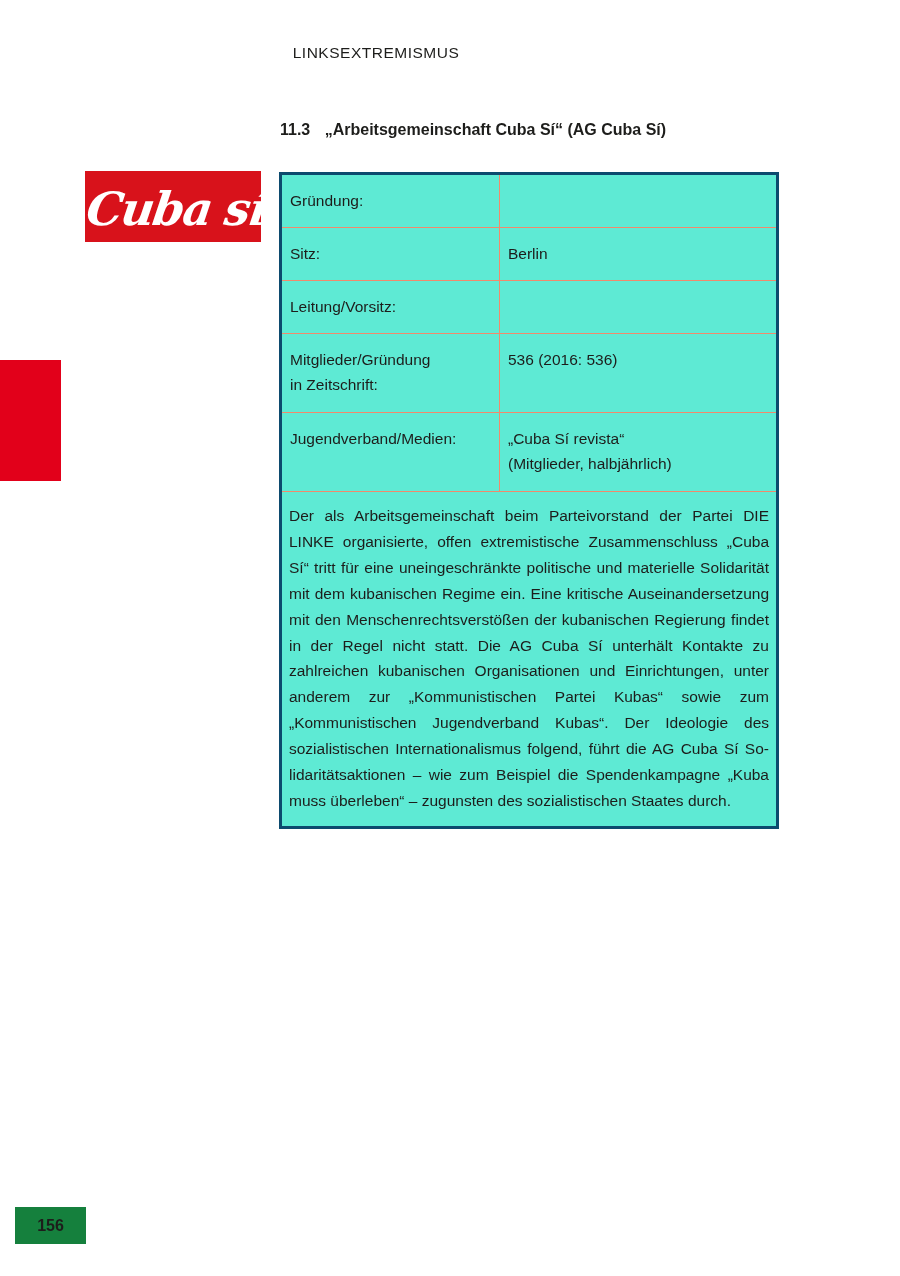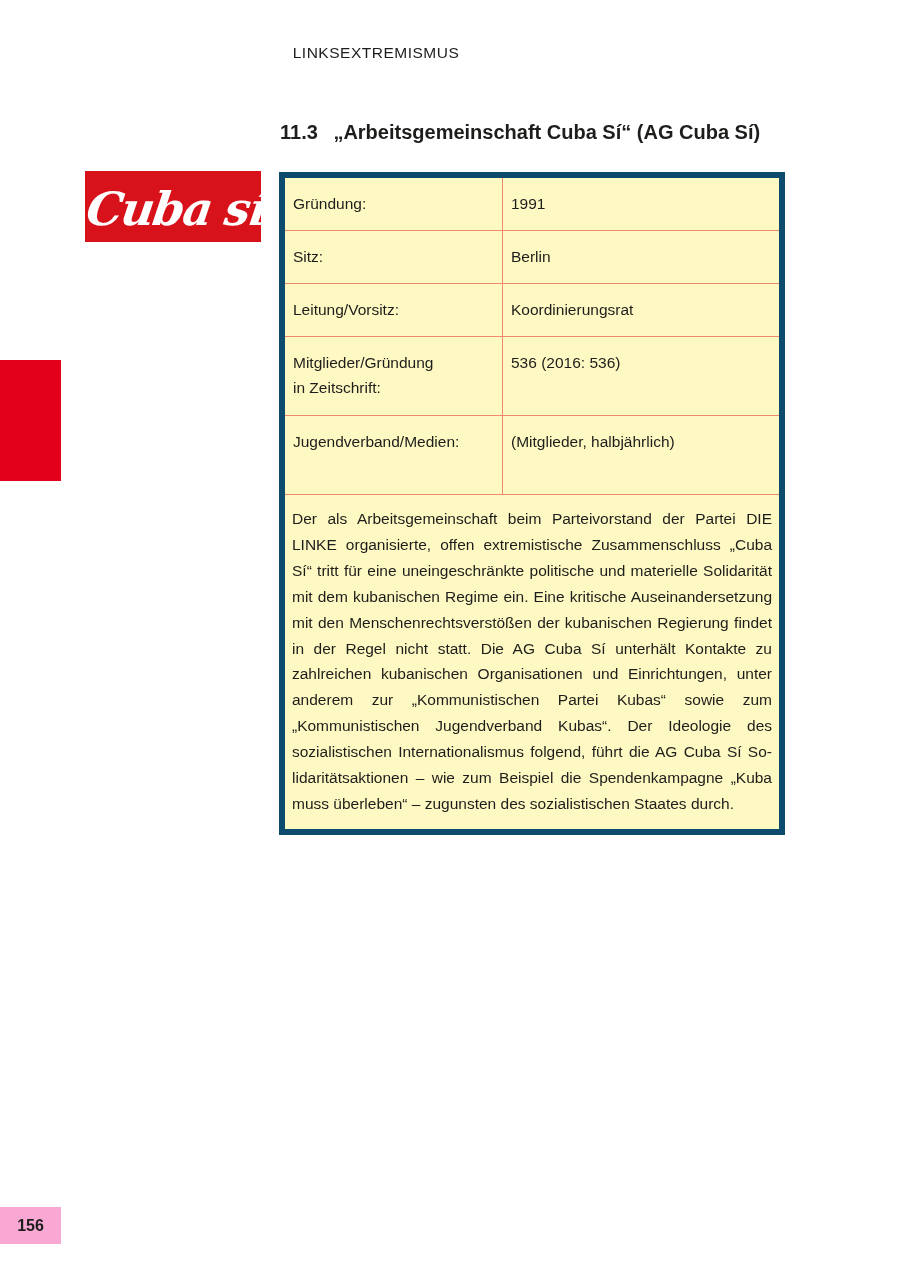--- a/index.html
+++ b/index.html
@@ -22,21 +22,21 @@
       width: 752px;
       text-align: center;
       font-size: 15.5px;
       letter-spacing: 0.5px;
       color: #1d1d1b;
     }
     .section-title {
       position: absolute;
       top: 121px;
       left: 280px;
-      font-size: 20px;
+      font-size: 16px;
       font-weight: bold;
       color: #1d1d1b;
       white-space: nowrap;
     }
     .section-title .num {
       margin-right: 10px;
     }
     .logo {
       position: absolute;
       top: 171px;
@@ -57,22 +57,22 @@
       left: 0;
       width: 61px;
       height: 121px;
       background: #e2001a;
     }
     .profile-box {
       position: absolute;
       top: 172px;
       left: 279px;
       width: 494px;
-      border: 6px solid #0c4a6e;
-      background: #fef9c3;
+      border: 3px solid #0c4a6e;
+      background: #5eead4;
     }
     .profile-row {
       display: flex;
       border-bottom: 1.5px solid #f08a6c;
       font-size: 15.5px;
       line-height: 25px;
     }
     .profile-row .key {
       width: 218px;
       flex: none;
@@ -93,24 +93,24 @@
     .description {
       padding: 11px 7px 12px 7px;
       font-size: 15.5px;
       line-height: 25.9px;
       text-align: justify;
       hyphens: manual;
     }
     .page-number {
       position: absolute;
       top: 1207px;
-      left: 0;
-      width: 61px;
+      left: 15px;
+      width: 71px;
       height: 37px;
-      background: #f9a8d4;
+      background: #15803d;
       font-size: 16px;
       font-weight: bold;
       color: #1d1d1b;
       display: flex;
       align-items: center;
       justify-content: center;
     }
   </style>
 </head>
 <body>
@@ -129,53 +129,48 @@
   </svg>
 </div>
 
 <div class="side-tab"></div>
 
 <div class="profile-box">
   <div class="profile-row row-short">
     <div class="key">
       <span class="line">Gründung:</span>
     </div>
-    <div class="val">
-      <span class="line">1991</span>
-    </div>
   </div>
   <div class="profile-row row-short">
     <div class="key">
       <span class="line">Sitz:</span>
     </div>
     <div class="val">
       <span class="line">Berlin</span>
     </div>
   </div>
   <div class="profile-row row-short">
     <div class="key">
       <span class="line">Leitung/Vorsitz:</span>
-    </div>
-    <div class="val">
-      <span class="line">Koordinierungsrat</span>
     </div>
   </div>
   <div class="profile-row row-tall">
     <div class="key">
       <span class="line">Mitglieder/Gründung</span>
       <span class="line">in Zeitschrift:</span>
     </div>
     <div class="val">
       <span class="line">536 (2016: 536)</span>
     </div>
   </div>
   <div class="profile-row row-tall">
     <div class="key">
       <span class="line">Jugendverband/Medien:</span>
     </div>
     <div class="val">
+      <span class="line">„Cuba Sí revista“</span>
       <span class="line">(Mitglieder, halbjährlich)</span>
     </div>
   </div>
   <div class="description">Der als Arbeitsgemeinschaft beim Parteivorstand der Partei DIE LINKE organisierte, offen extremistische Zusammenschluss „Cuba Sí“ tritt für eine uneingeschränkte politische und materielle Soli­darität mit dem kubanischen Regime ein. Eine kritische Auseinan­dersetzung mit den Menschenrechtsverstößen der kubanischen Regierung findet in der Regel nicht statt. Die AG Cuba Sí unterhält Kontakte zu zahlreichen kubanischen Organisationen und Einrich­tungen, unter anderem zur „Kommunistischen Partei Kubas“ sowie zum „Kommunistischen Jugendverband Kubas“. Der Ideologie des sozialistischen Internationalismus folgend, führt die AG Cuba Sí So­lidaritätsaktionen – wie zum Beispiel die Spendenkampagne „Kuba muss überleben“ – zugunsten des sozialistischen Staates durch.</div>
 </div>
 
 <div class="page-number">156</div>
 
 </body></html>

